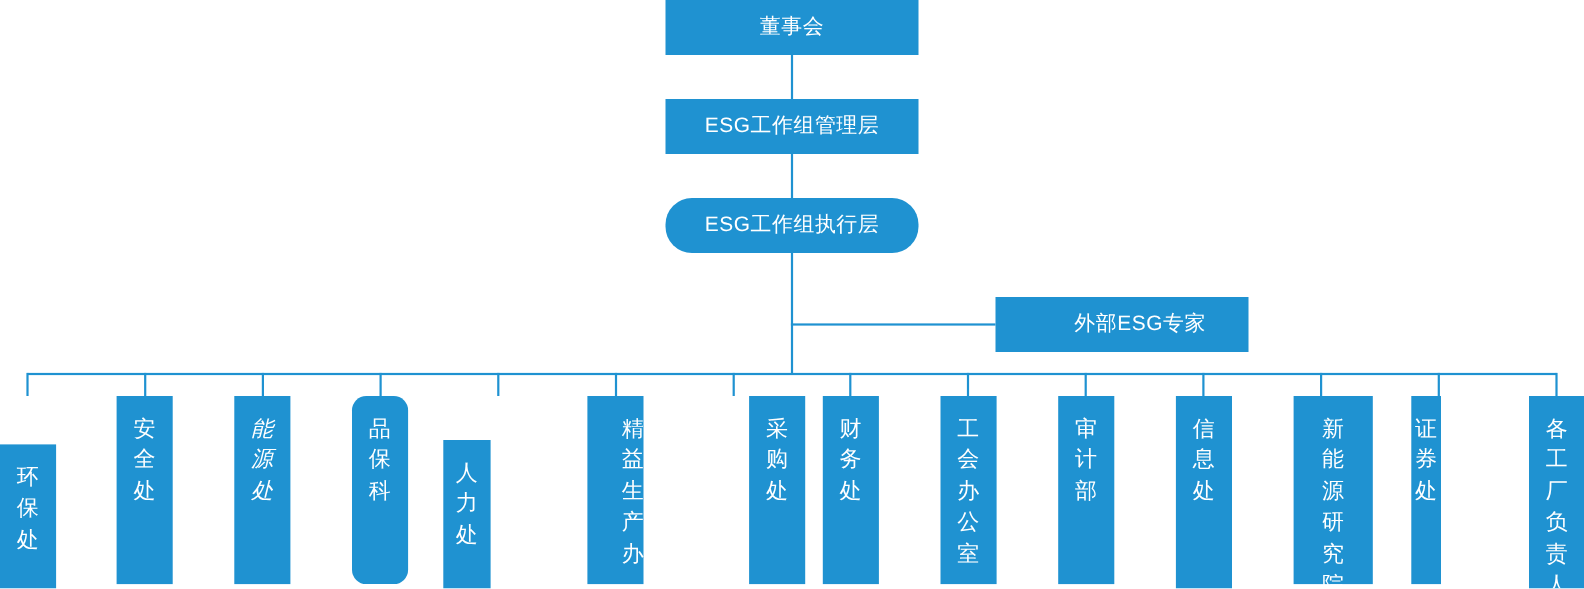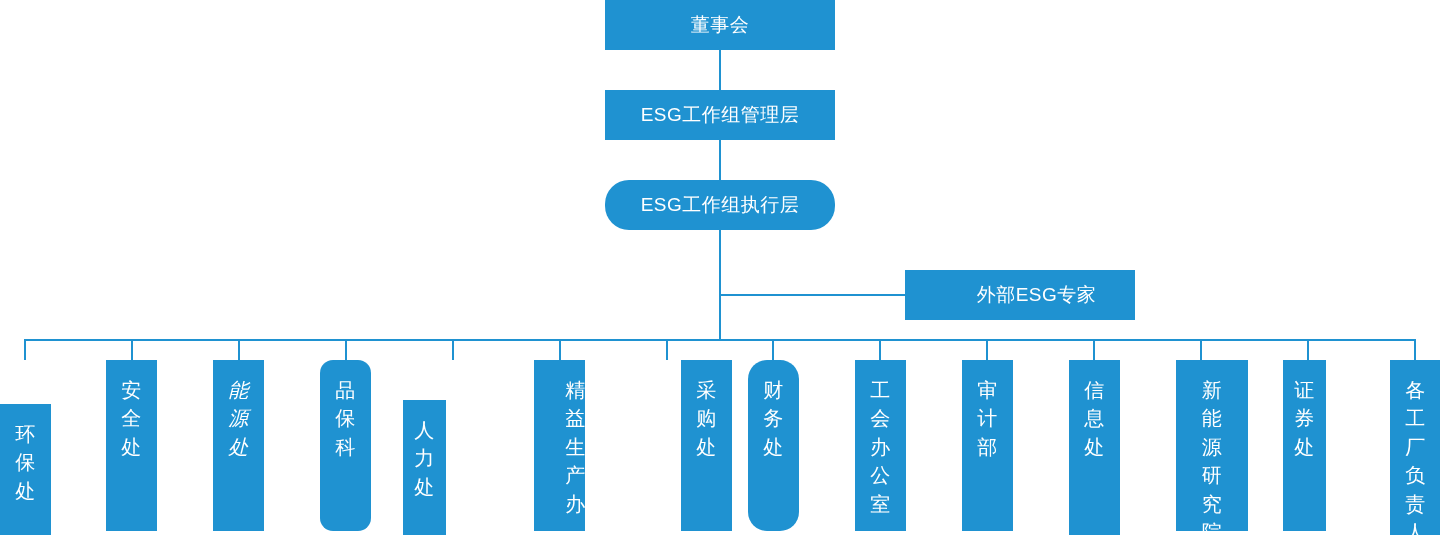--- a/index.html
+++ b/index.html
@@ -116,41 +116,41 @@
       </div>
       <div class="connector conn-v" style="left: 559px; top: 339px; height: 21px;"></div>
       <div class="node node-leaf" style="left: 534px; top: 360px; height: 171px; width: 51px; padding-left: 32px;">
         <span class="leaf-label">精益生产办</span>
       </div>
       <div class="connector conn-v" style="left: 666px; top: 339px; height: 21px;"></div>
       <div class="node node-leaf" style="left: 641px; top: 360px; height: 171px; width: 51px; margin-left: 40px;">
         <span class="leaf-label">采购处</span>
       </div>
       <div class="connector conn-v" style="left: 772px; top: 339px; height: 21px;"></div>
-      <div class="node node-leaf" style="left: 748px; top: 360px; height: 171px; width: 51px; border-radius: 19px;">
+      <div class="node node-leaf" style="left: 748px; top: 360px; height: 171px; width: 51px;">
         <span class="leaf-label">财务处</span>
       </div>
       <div class="connector conn-v" style="left: 879px; top: 339px; height: 21px;"></div>
       <div class="node node-leaf" style="left: 855px; top: 360px; height: 171px; width: 51px;">
         <span class="leaf-label">工会办公室</span>
       </div>
       <div class="connector conn-v" style="left: 986px; top: 339px; height: 21px;"></div>
       <div class="node node-leaf" style="left: 962px; top: 360px; height: 171px; width: 51px;">
         <span class="leaf-label">审计部</span>
       </div>
       <div class="connector conn-v" style="left: 1093px; top: 339px; height: 21px;"></div>
       <div class="node node-leaf" style="left: 1069px; top: 360px; height: 209px; width: 51px;">
         <span class="leaf-label">信息处</span>
       </div>
       <div class="connector conn-v" style="left: 1200px; top: 339px; height: 21px;"></div>
       <div class="node node-leaf" style="left: 1176px; top: 360px; height: 171px; width: 72px;">
         <span class="leaf-label">新能源研究院</span>
       </div>
       <div class="connector conn-v" style="left: 1307px; top: 339px; height: 21px;"></div>
-      <div class="node node-leaf" style="left: 1283px; top: 360px; height: 171px; width: 43px;">
+      <div class="node node-leaf" style="left: 1283px; top: 360px; height: 171px; width: 27px;">
         <span class="leaf-label">证券处</span>
       </div>
       <div class="connector conn-v" style="left: 1414px; top: 339px; height: 21px;"></div>
       <div class="node node-leaf" style="left: 1390px; top: 360px; height: 195px; width: 51px;">
         <span class="leaf-label">各工厂负责人</span>
       </div>
     </div>
 
 </div>
 

